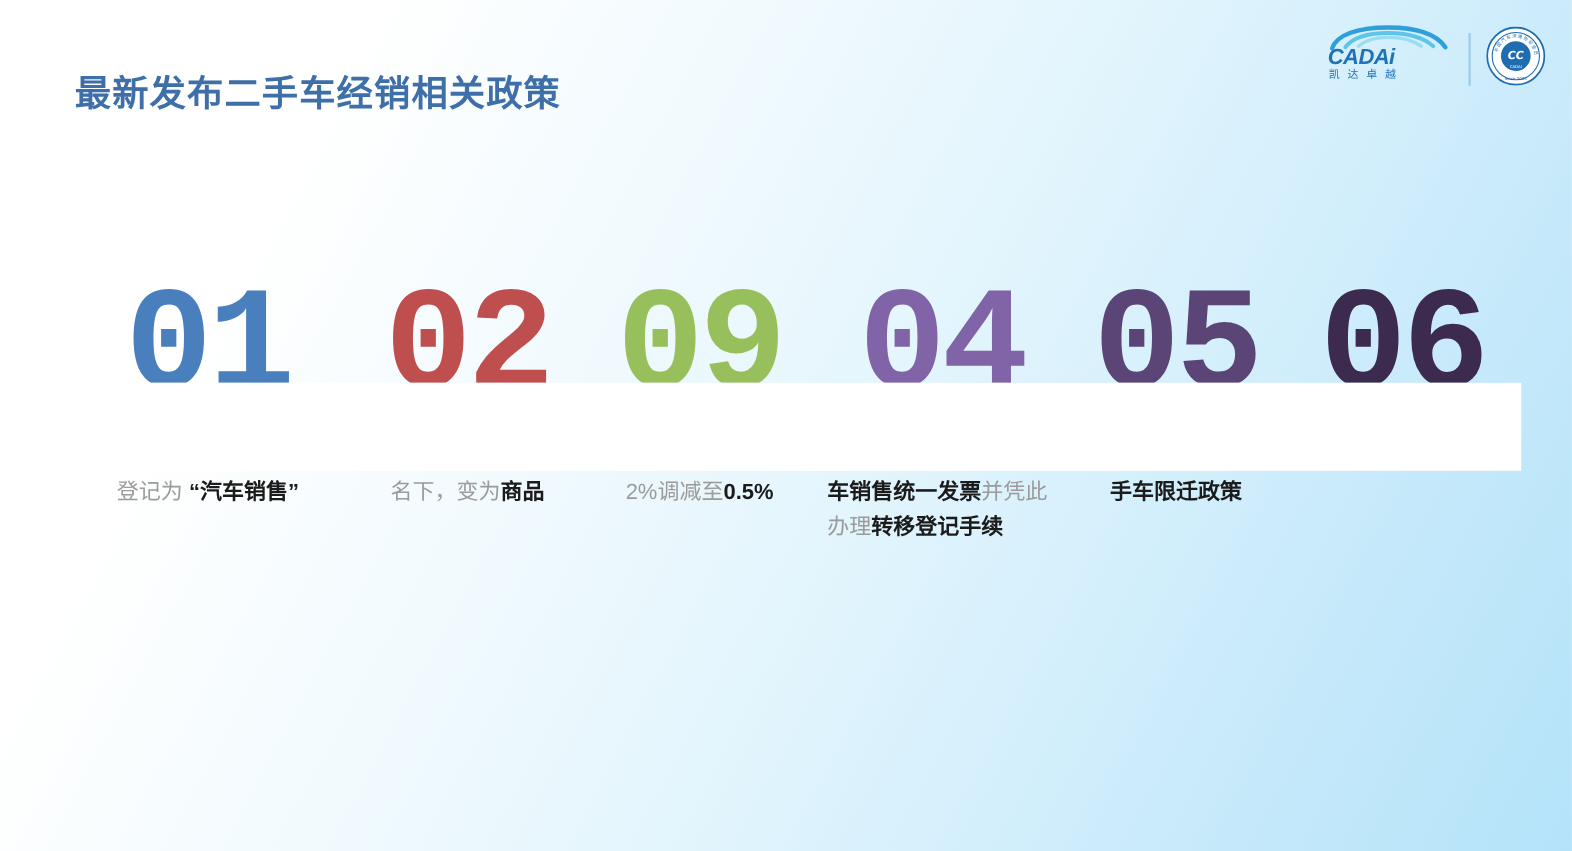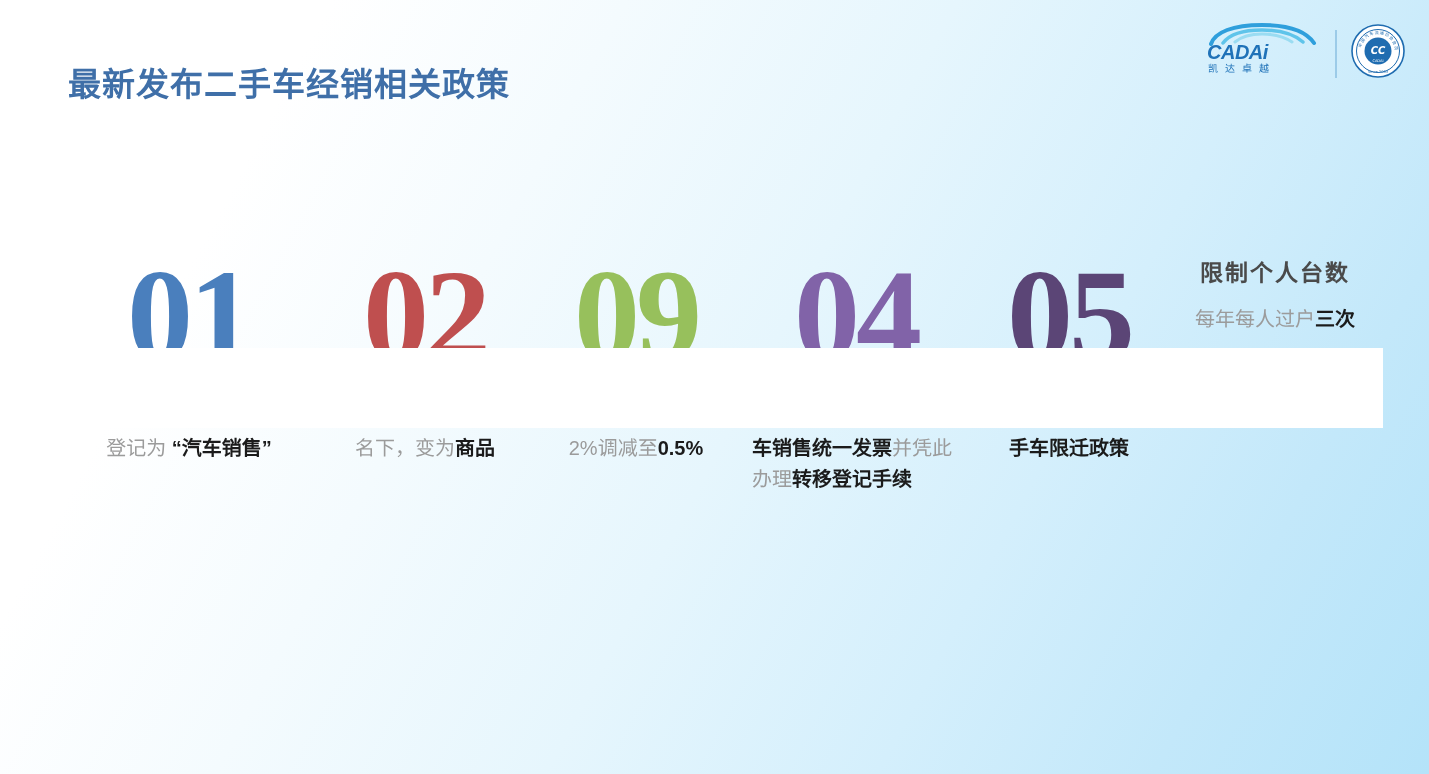--- a/index.html
+++ b/index.html
@@ -106,21 +106,21 @@
     position: relative;
     box-sizing: border-box;
     text-align: center;
   }
   .card-num-wrap {
     position: relative;
     height: 98px;
     overflow: hidden;
   }
   .card-num {
-    font-family: Liberation Serif, serif;
+    font-family: Liberation Mono, monospace;
     font-size: 132px;
     font-weight: bold;
     line-height: 1;
     letter-spacing: -4px;
     position: relative;
     top: 0px;
     white-space: nowrap;
     user-select: none;
   }
   .card-heading {
@@ -227,20 +227,23 @@
 
     <div class="card" style="width:198px;">
       <div class="card-num-wrap">
         <div class="card-num" style="color: rgb(91, 69, 118);">05</div>
       </div>
       <div class="card-heading">国五流通</div>
       <div class="card-body">严格落实全面<b>取消二手车限迁政策</b></div>
     </div>
 
     <div class="card" style="width:214px;">
+      <div class="card-num-wrap">
+        <div class="card-num" style="color: rgb(61, 43, 79);">06</div>
+      </div>
       <div class="card-heading">限制个人台数</div>
       <div class="card-body">每年每人过户<b>三次</b></div>
     </div>
 
   </div>
 
   <div id="white-band"></div>
 
 </div>
 

